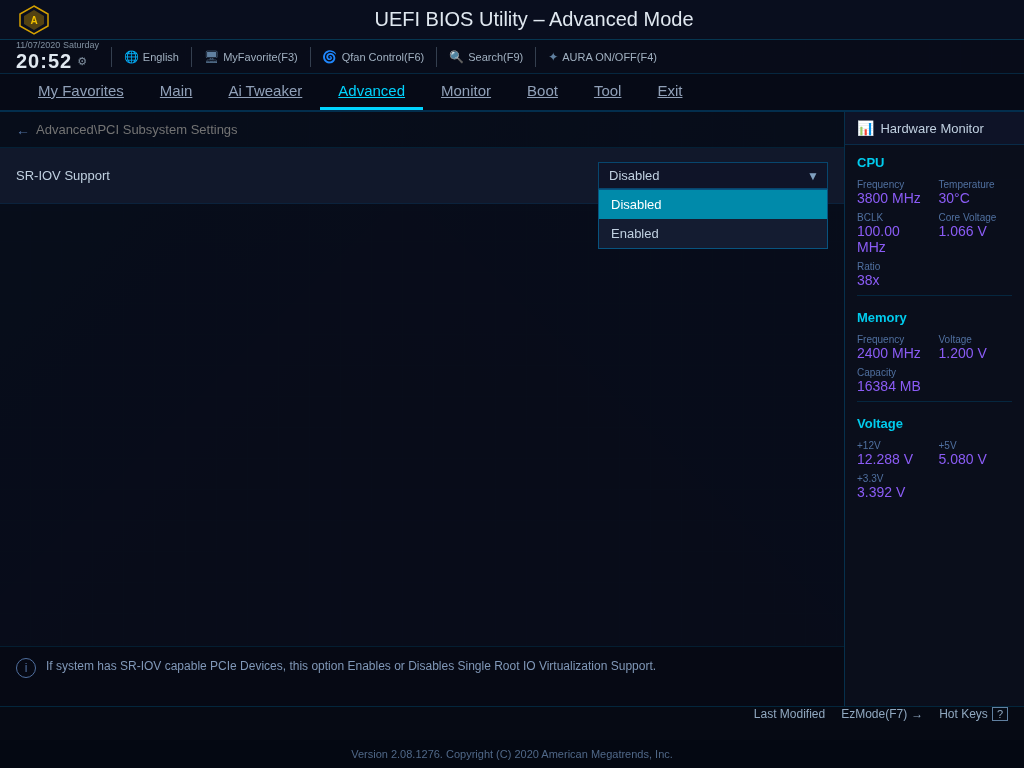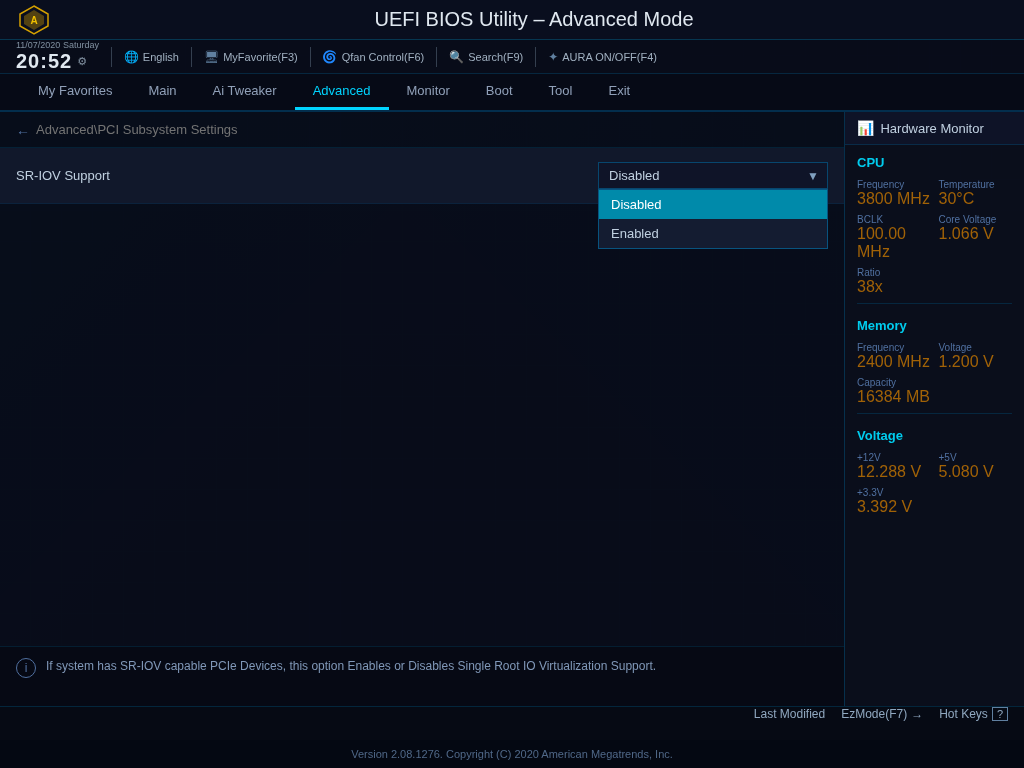--- a/index.html
+++ b/index.html
@@ -121,25 +121,26 @@
       padding: 0 20px;
       display: flex;
       align-items: stretch;
       height: 38px;
       flex-shrink: 0;
     }
     .nav-item {
       padding: 0 18px;
       display: flex;
       align-items: center;
-      font-size: 13px;
+      font-size: 15px;
       color: #90a0b8;
       cursor: pointer;
       border-bottom: 3px solid transparent;
       transition: color 0.2s;
+      text-decoration: underline;
     }
     .nav-item.active {
       color: #00d4ff;
       border-bottom: 3px solid #00d4ff;
     }
 
     
     .content-wrapper {
       display: flex;
       flex: 1;
@@ -307,22 +308,22 @@
     .hw-separator {
       height: 1px;
       background: rgba(0,100,150,0.3);
       margin: 4px 12px;
     }
     .hw-stat-label {
       font-size: 10px;
       color: #5070a0;
     }
     .hw-stat-value {
-      font-size: 16px;
-      color: #a16207;
+      font-size: 14px;
+      color: #8b5cf6;
     }
     .hw-row {
       display: flex;
       padding: 3px 12px;
       gap: 8px;
     }
     .hw-col {
       flex: 1;
     }
 

